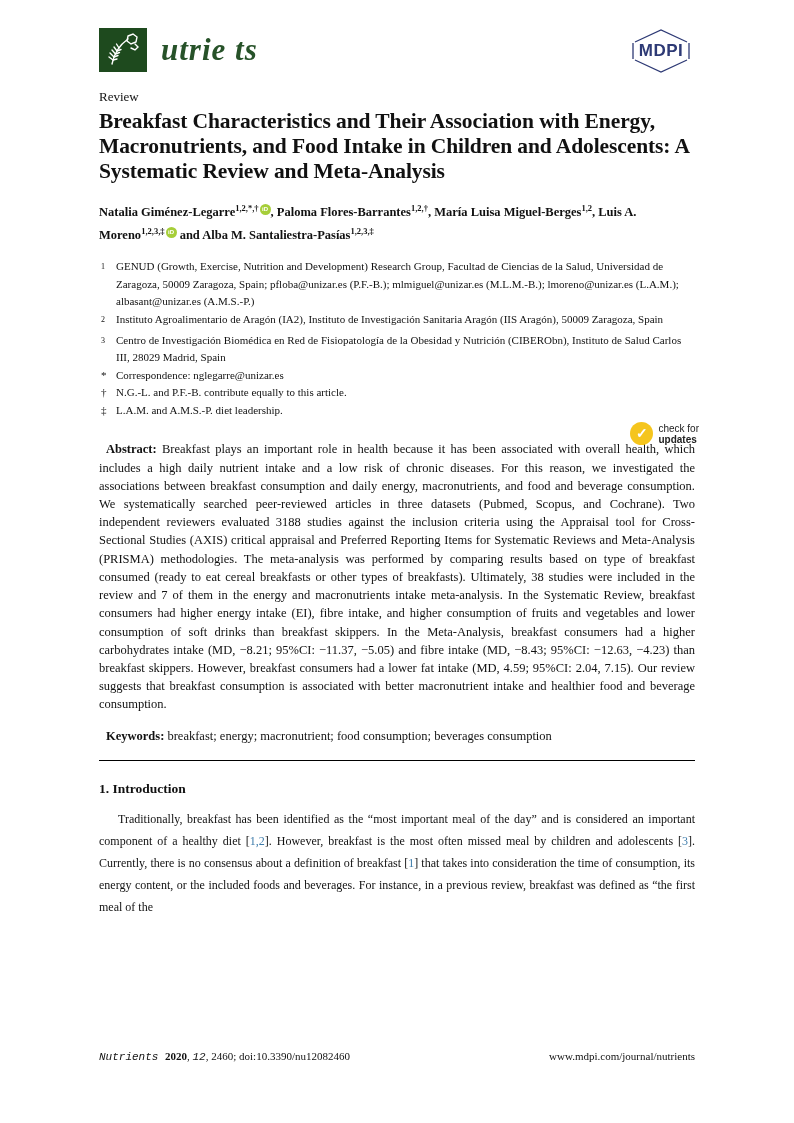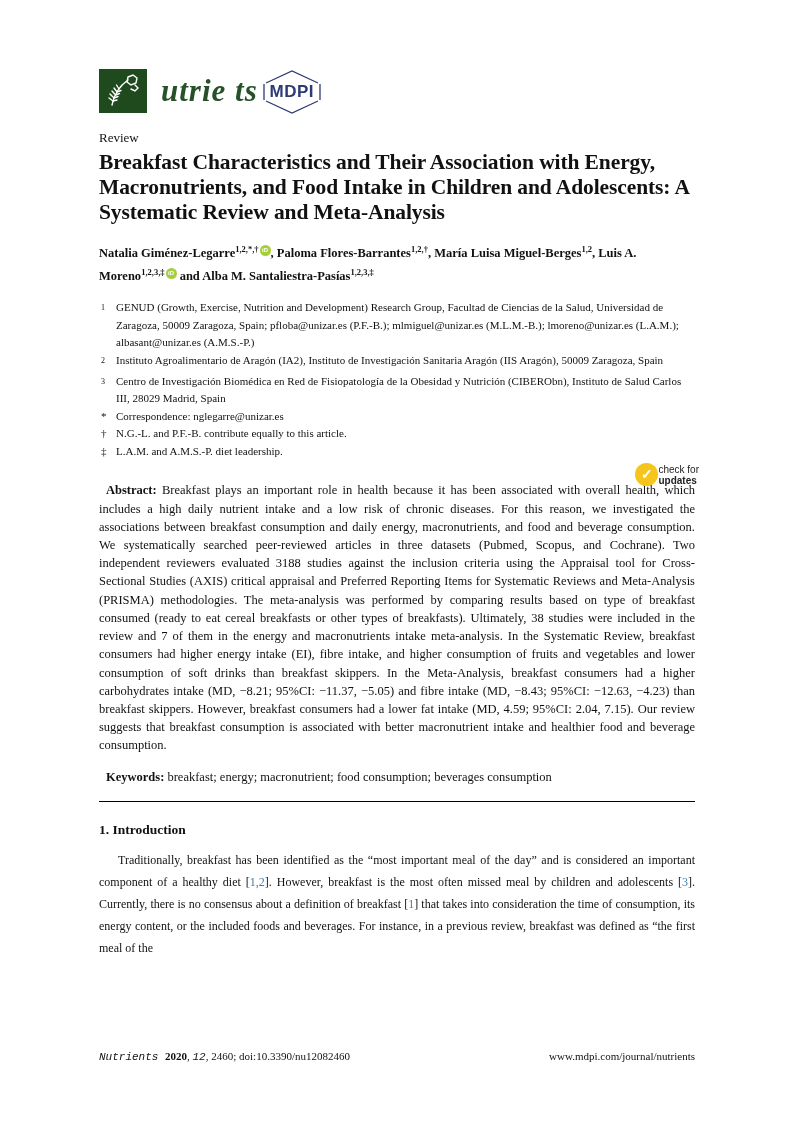--- a/index.html
+++ b/index.html
@@ -5,21 +5,21 @@
   * { margin:0; padding:0; box-sizing:border-box; }
   html,body { background:#e8e8e8; }
   .page {
     position:relative; width:794px; height:1123px; margin:0 auto;
     background:#ffffff; overflow:hidden;
     font-family:"Liberation Serif","DejaVu Serif",serif; color:#111;
   }
   .content { padding:0 99px; }
 
   
-  .header { margin-top:69px; display:flex; align-items:flex-start; }
+  .header { margin-top:28px; display:flex; justify-content:space-between; align-items:flex-start; }
   .brand { display:flex; align-items:center; }
   .leaf-box { width:48px; height:44px; background:#1e4a1e; display:flex; align-items:center; justify-content:center; }
   .journal-name { margin-left:14px; font-style:italic; font-weight:bold; font-size:31px; color:#275229; letter-spacing:1px; }
   .mdpi-logo { position:relative; width:68px; height:46px; }
   .mdpi-text { position:absolute; left:0; right:0; top:13px; text-align:center;
     font-family:"Liberation Sans",sans-serif; font-weight:bold; font-size:17px; color:#2e3a75; letter-spacing:0.5px; }
 
   
   .review-label { margin-top:15px; font-size:13px; }
   .title { margin-top:4px; font-size:21.5px; font-weight:bold; line-height:25px; letter-spacing:-0.1px; }
@@ -32,21 +32,21 @@
   .affiliations { margin-top:13px; font-size:11px; line-height:17.5px; }
   .aff-row { display:flex; }
   .aff-marker { width:17px; flex:none; padding-left:2px; }
   .aff-marker sup { font-size:8px; }
   .aff-text { flex:1; }
 
   .received-row { margin-top:13px; position:relative; font-size:12px; }
   .badge { position:absolute; right:-4px; top:-10px; display:flex; align-items:center; cursor:pointer; }
   .check-circle { width:23px; height:23px; border-radius:50%; background:#f5c51d; color:#fff;
     font-size:14px; font-weight:bold; text-align:center; line-height:23px; font-family:"Liberation Sans",sans-serif; }
-  .badge-text { font-family:"Liberation Sans",sans-serif; font-size:10px; line-height:11px; color:#222; }
+  .badge-text { margin-left:5px; font-family:"Liberation Sans",sans-serif; font-size:10px; line-height:11px; color:#222; }
   .badge-text .b2 { font-weight:bold; }
 
   .abstract { margin-top:21px; font-size:12.5px; line-height:18.2px; text-align:justify; }
   .abstract .lbl, .keywords .lbl { font-weight:bold;margin-left:7px; }
   .keywords { margin-top:13px; font-size:12.5px; line-height:18px; }
 
   .rule { margin-top:15px; border:none; border-top:1.2px solid #000; }
 
   .section-heading { margin-top:20px; font-size:13.5px; font-weight:bold; }
   .body-par { margin-top:11px; font-size:12px; line-height:22px; text-align:justify; text-indent:19px; }

